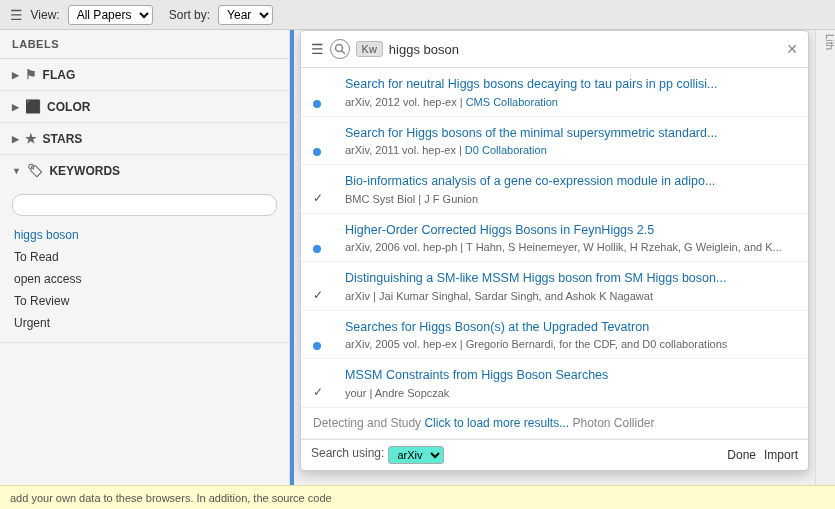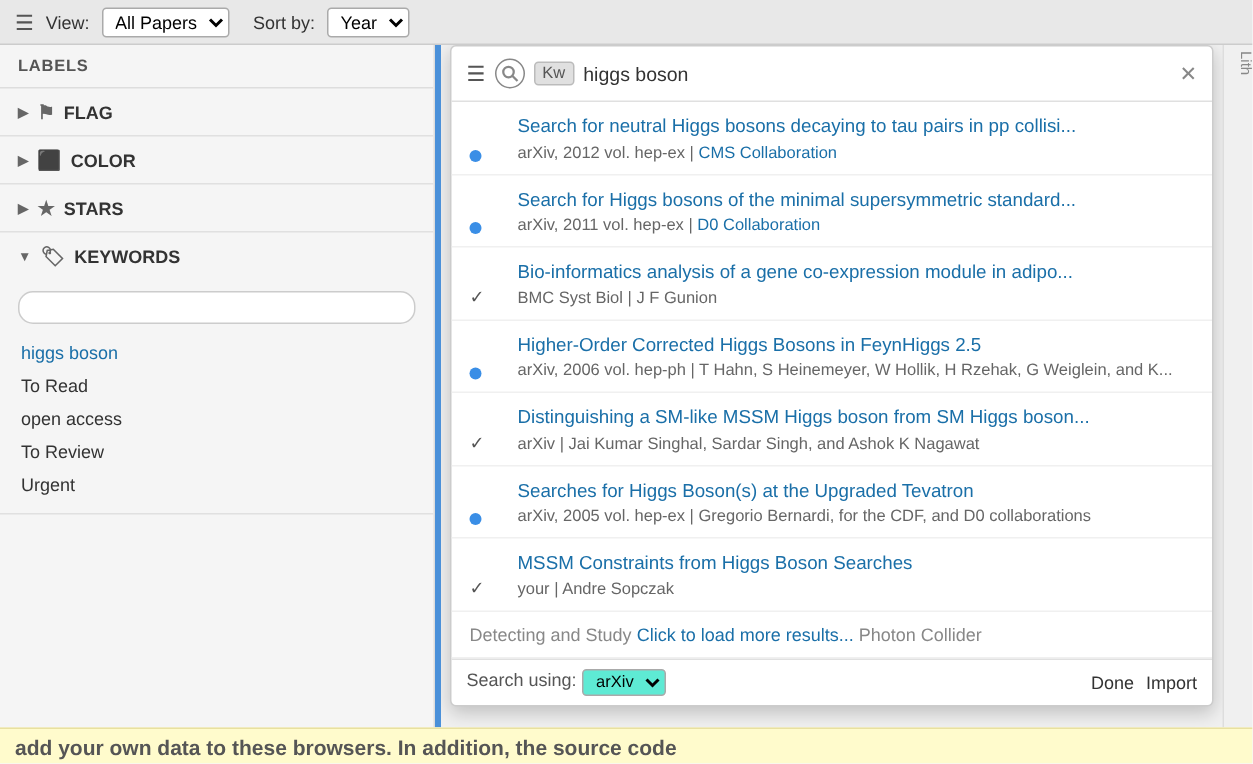--- a/index.html
+++ b/index.html
@@ -289,26 +289,25 @@
       display: flex;
       flex-direction: column;
       overflow: hidden;
     }
 
     
     .bottom-bar {
       background: #fffbcc;
       border-top: 1px solid #e8e0a0;
       padding: 4px 10px;
-      font-size: 14px;
+      font-size: 11px;
       color: #555;
       height: 24px;
       display: flex;
       align-items: center;
-      font-weight: bold;
     }
 
     
     .left-accent {
       width: 4px;
       background: #4a90d9;
       flex-shrink: 0;
     }
   </style>
 </head>

